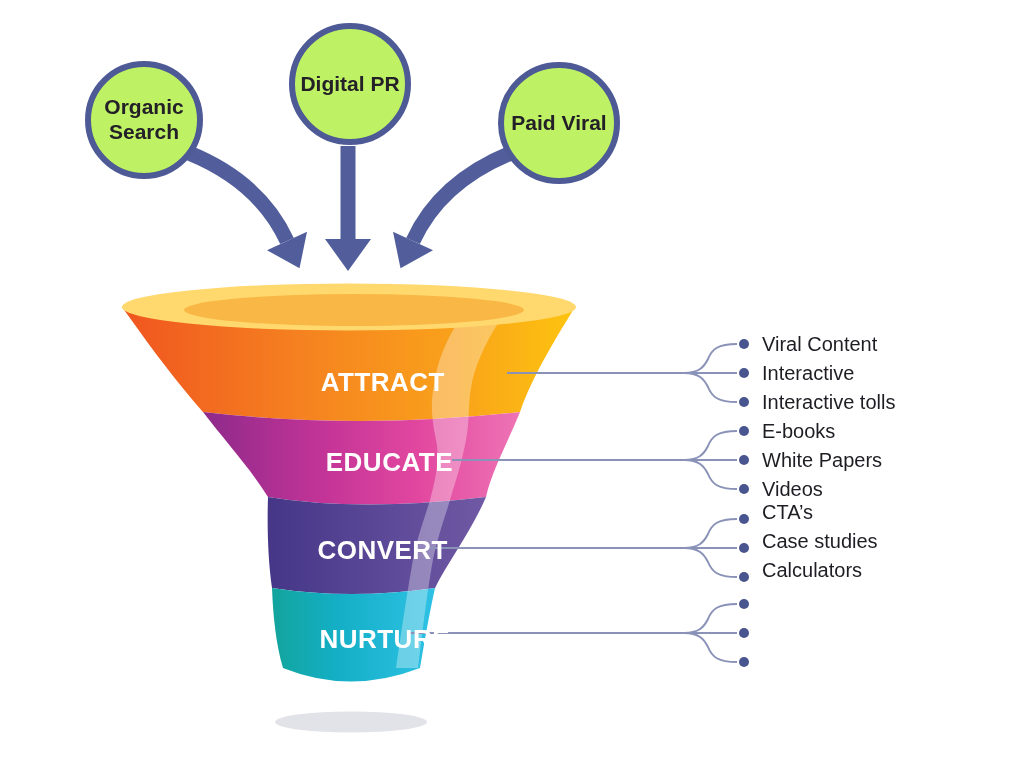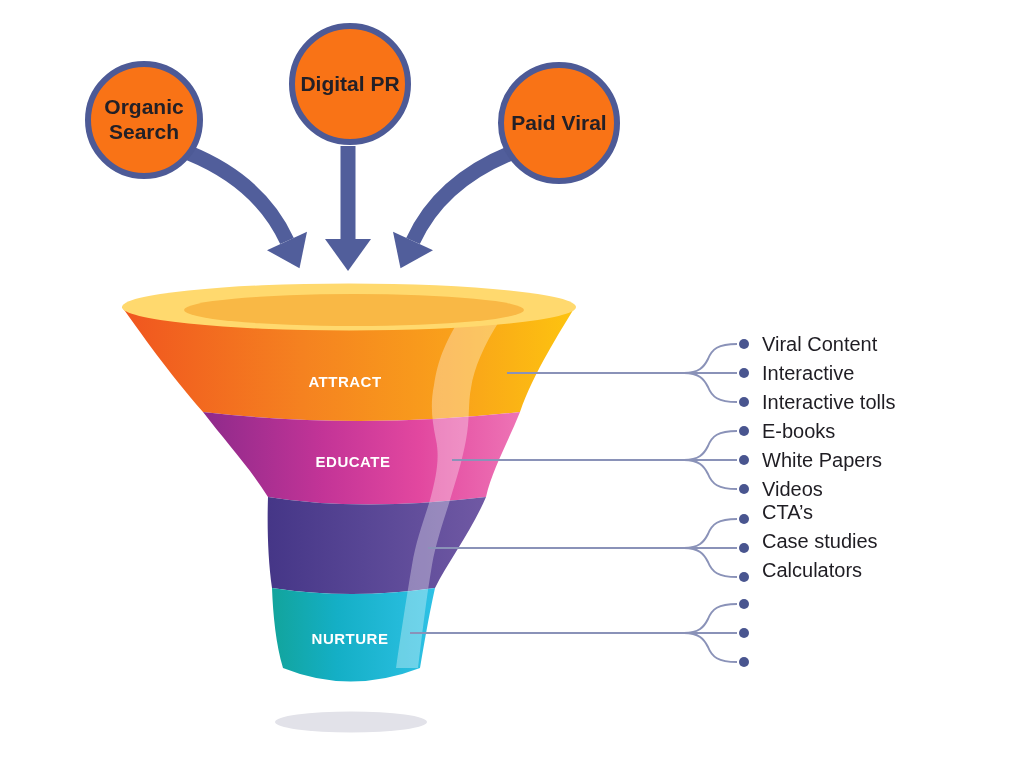--- a/index.html
+++ b/index.html
@@ -8,33 +8,33 @@
     width:1024px;height:775px;
     background:#ffffff;
     overflow:hidden;
     font-family:"Liberation Sans", sans-serif;
   }
   .layer{position:absolute;left:0;top:0;width:1024px;height:775px;}
   .src-circle{
     position:absolute;
     border:6px solid #4D5A96;
     border-radius:50%;
-    background:#f97316;
+    background:#bef264;
     display:flex;align-items:center;justify-content:center;
     text-align:center;
     color:#232027;
     font-size:21px;line-height:1.18;font-weight:600;
     box-sizing:content-box;
   }
   .stage-label{
     position:absolute;
     width:200px;height:26px;line-height:26px;
-    text-align:center;
+    text-align:right;
     color:#ffffff;
-    font-size:15px;font-weight:700;letter-spacing:0.5px;
+    font-size:26px;font-weight:700;letter-spacing:0.5px;
   }
   .item-group{
     position:absolute;
     left:762px;
   }
   .item-row{
     height:29px;line-height:29px;
     font-size:20px;color:#1F1D23;
     white-space:nowrap;
   }
@@ -143,20 +143,21 @@
   </div>
   <div class="src-circle" style="left:289px;top:23px;width:110px;height:110px;">
     <span>Digital PR</span>
   </div>
   <div class="src-circle" style="left:498px;top:62px;width:110px;height:110px;">
     <span>Paid Viral</span>
   </div>
 
   <div class="stage-label" style="left:245px;top:369px;">ATTRACT</div>
   <div class="stage-label" style="left:253px;top:449px;">EDUCATE</div>
+  <div class="stage-label" style="left:248px;top:537px;">CONVERT</div>
   <div class="stage-label" style="left:250px;top:626px;">NURTURE</div>
 
   <div class="item-group" style="top:329.5px;">
     <div class="item-row">Viral Content</div>
     <div class="item-row">Interactive</div>
     <div class="item-row">Interactive tolls</div>
   </div>
   <div class="item-group" style="top:416.5px;">
     <div class="item-row">E-books</div>
     <div class="item-row">White Papers</div>

